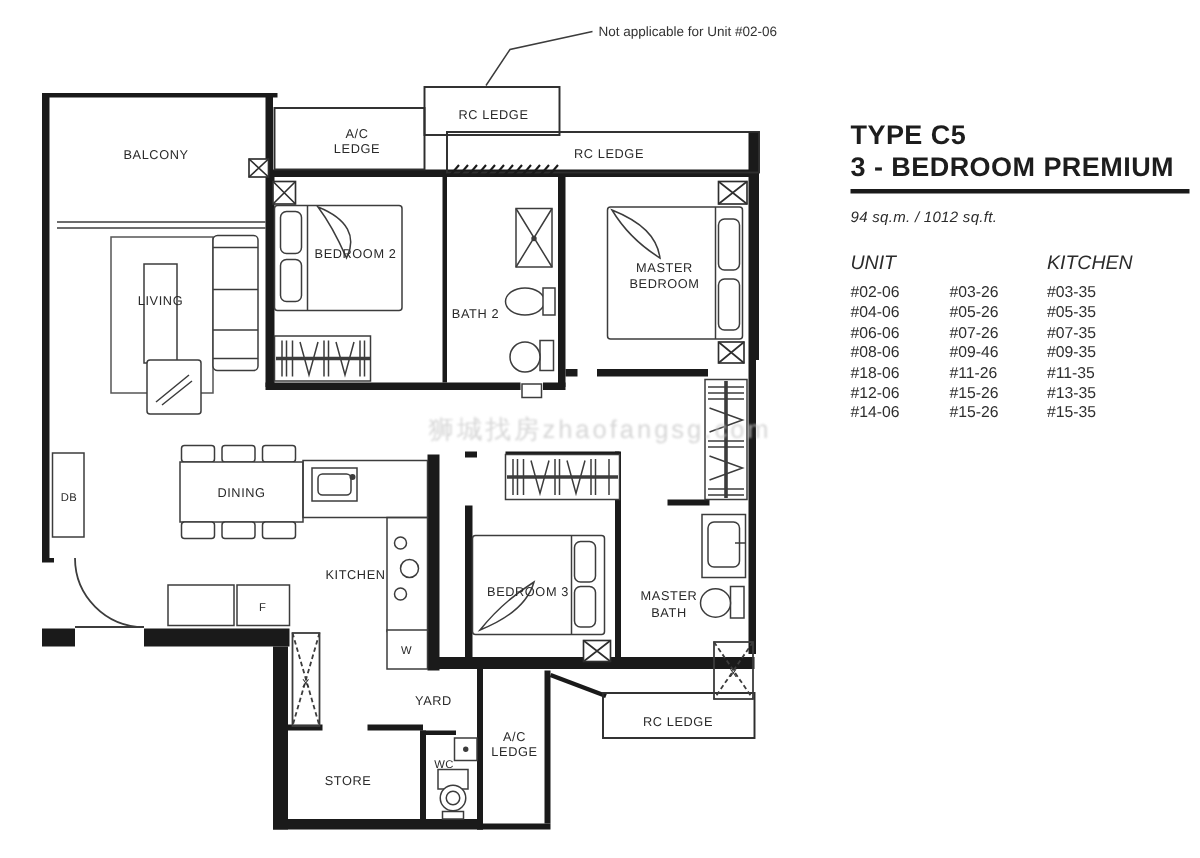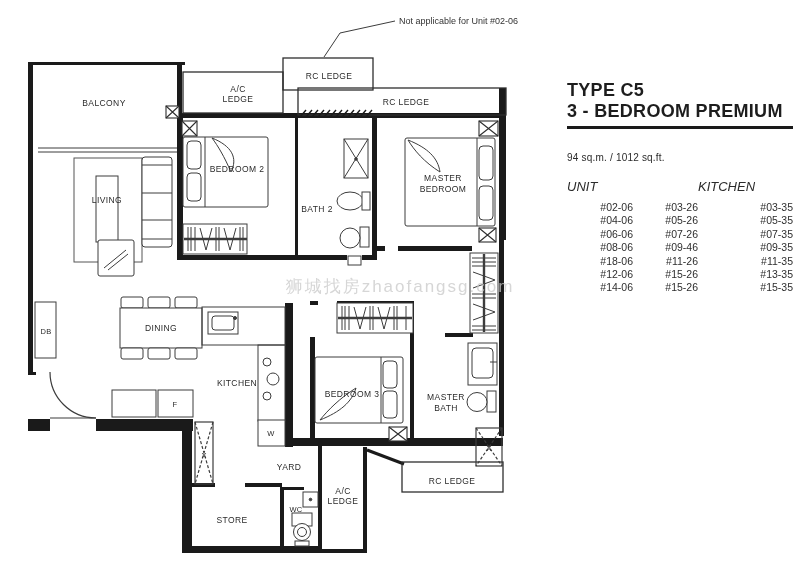--- a/index.html
+++ b/index.html
@@ -8,27 +8,27 @@
   .plan-wrap{position:absolute;left:0;top:0;width:545px;height:572px;text-align:right;}
   svg text{font-family:"Liberation Sans", sans-serif;fill:#2a2a2a;}
   .room-label{font-size:8.5px;letter-spacing:.4px;}
   .tiny-label{font-size:7.5px;letter-spacing:.2px;}
   .note-label{font-size:9px;fill:#333;}
   .wm{font-size:17px;letter-spacing:2px;fill:#c9c9c9;opacity:.75;}
 
   .panel{position:absolute;left:567px;top:80px;width:226px;}
   .p-title{font-size:18px;line-height:21px;font-weight:600;letter-spacing:.3px;color:#1d1d1d;}
   .p-rule{margin-top:4px;height:3px;background:#1a1a1a;}
-  .p-area{margin-top:23px;font-size:10px;color:#2b2b2b;letter-spacing:.2px;}
+  .p-area{margin-top:11px;font-size:10px;color:#2b2b2b;letter-spacing:.2px;font-style:italic;}
   .p-head{margin-top:16px;display:grid;grid-template-columns:66px 65px 1fr;
           font-size:13px;color:#2b2b2b;font-style:italic;}
   .p-head span:first-child{grid-column:1 / 3;}
   .p-rows{margin-top:7px;}
   .trow{display:grid;grid-template-columns:66px 65px 1fr;font-size:10.5px;
-        line-height:13.4px;color:#2e2e2e;text-align:right;}
+        line-height:13.4px;color:#2e2e2e;}
 </style>
 </head>
 <body>
 
 <div class="plan-wrap">
 <svg width="545" height="572" viewBox="0 0 545 572">
   <defs>
     <filter id="wblur">
           <feGaussianBlur stdDeviation="0.7"></feGaussianBlur>
         </filter>

